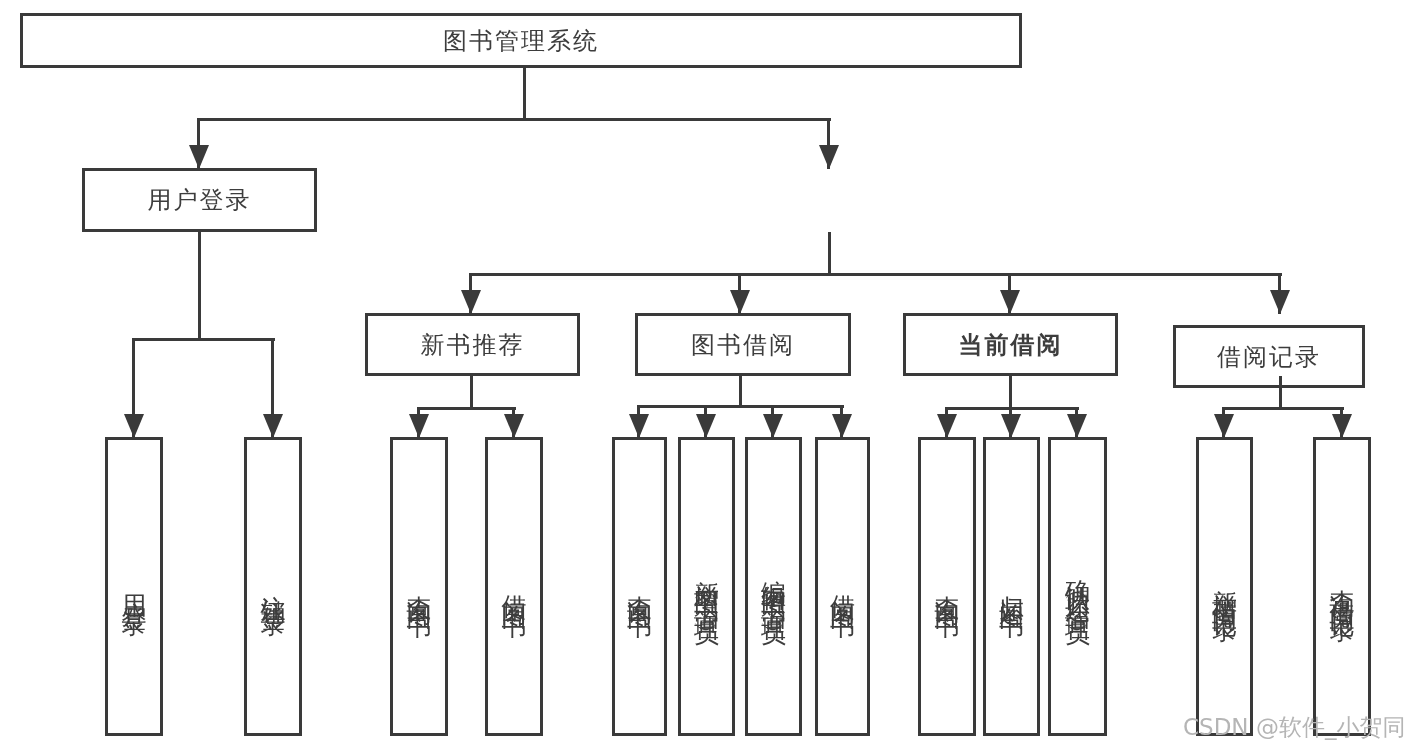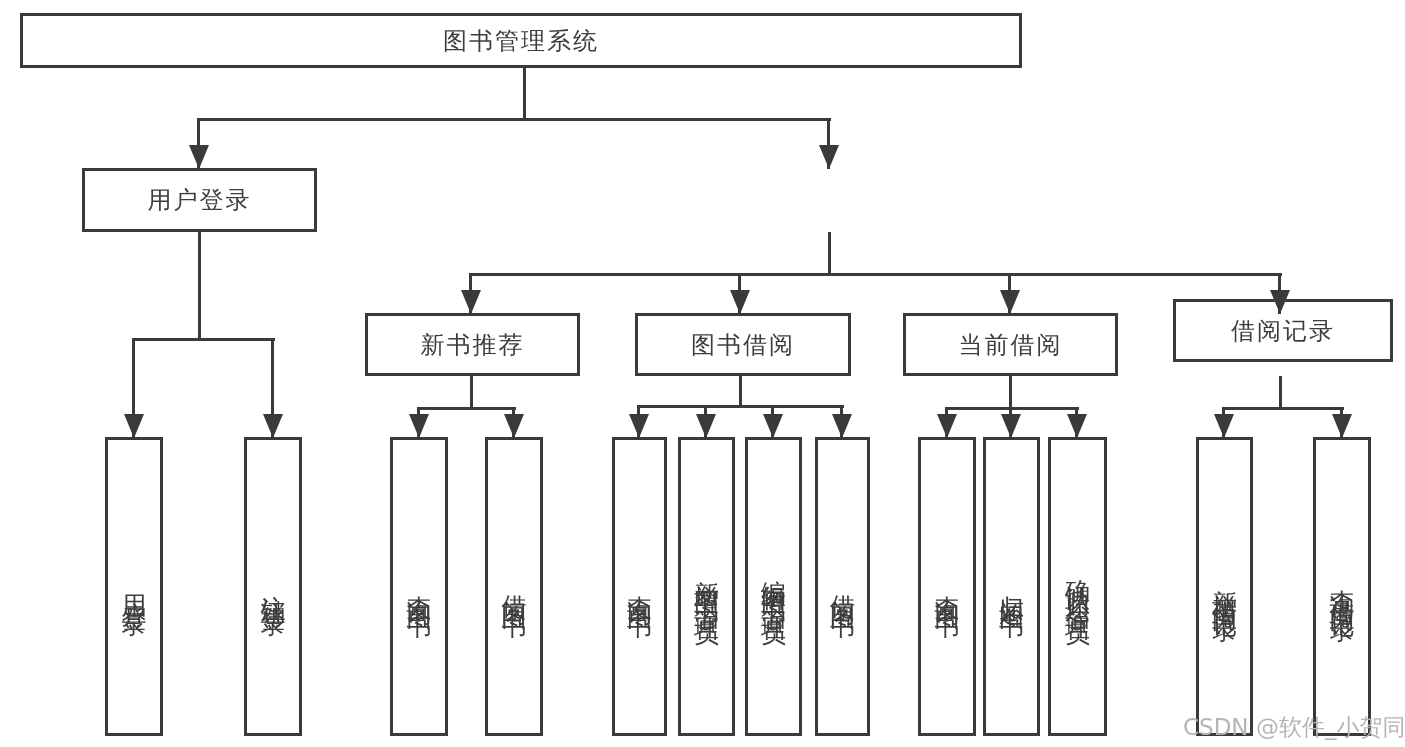--- a/index.html
+++ b/index.html
@@ -85,25 +85,25 @@
 
 
   <div class="node" style="left:365px; top:313px; width:215px; height:63px;">
     <span class="lbl">新书推荐</span>
   </div>
 
   <div class="node" style="left:635px; top:313px; width:216px; height:63px;">
     <span class="lbl">图书借阅</span>
   </div>
 
-  <div class="node" style="left:903px; top:313px; width:215px; height:63px;">
+  <div class="node" style="left:903px; top:313px; width:215px; height:63px;font-weight:bold;">
     <span class="lbl">当前借阅</span>
   </div>
 
-  <div class="node" style="left:1173px; top:299px; width:220px; height:63px;text-align:center;">
+  <div class="node" style="left:1173px; top:325px; width:192px; height:63px;text-align:center;">
     <span class="lbl">借阅记录</span>
   </div>
 
   <div class="node leaf" style="left:105px; top:437px; width:58px; height:299px;">
     <span class="lbl">用户登录</span>
   </div>
   <div class="node leaf" style="left:244px; top:437px; width:58px; height:299px;">
     <span class="lbl">注销登录</span>
   </div>
 

